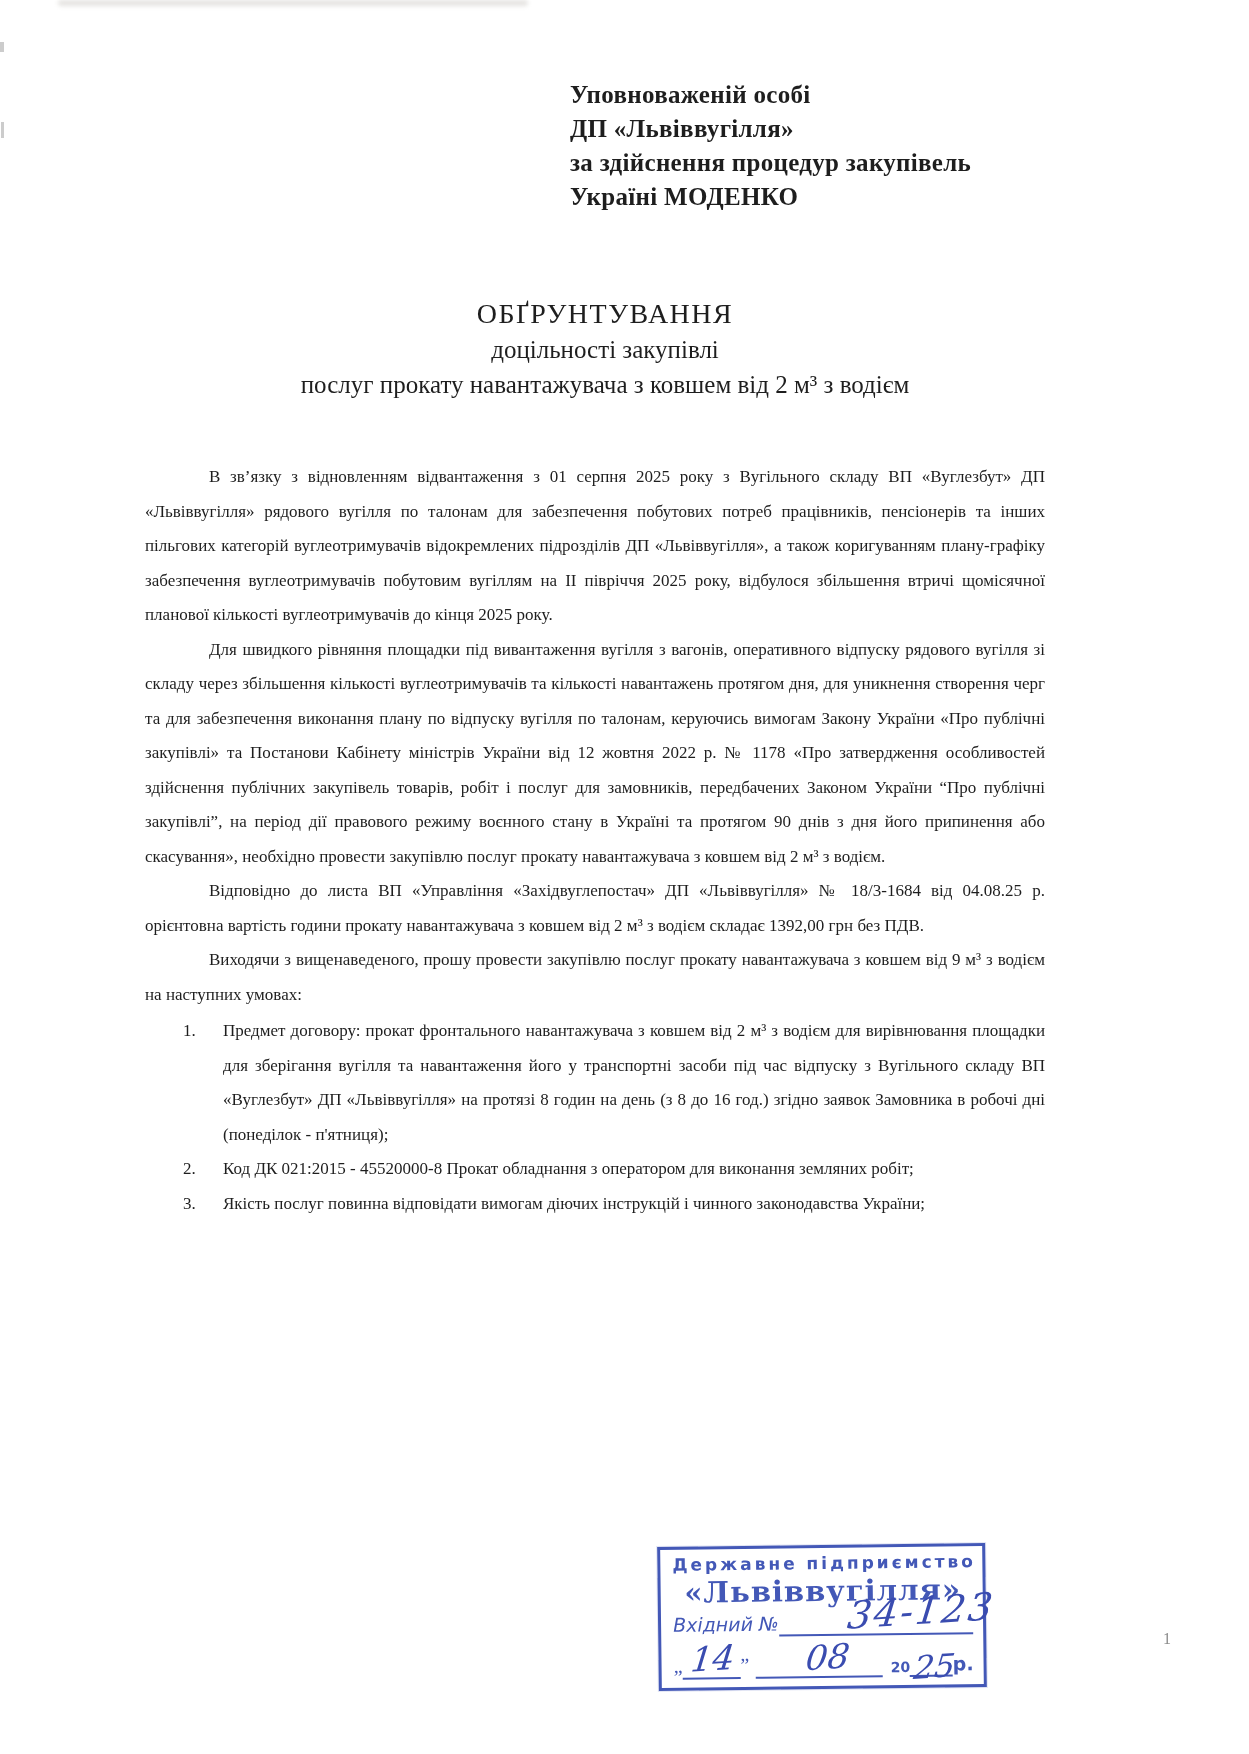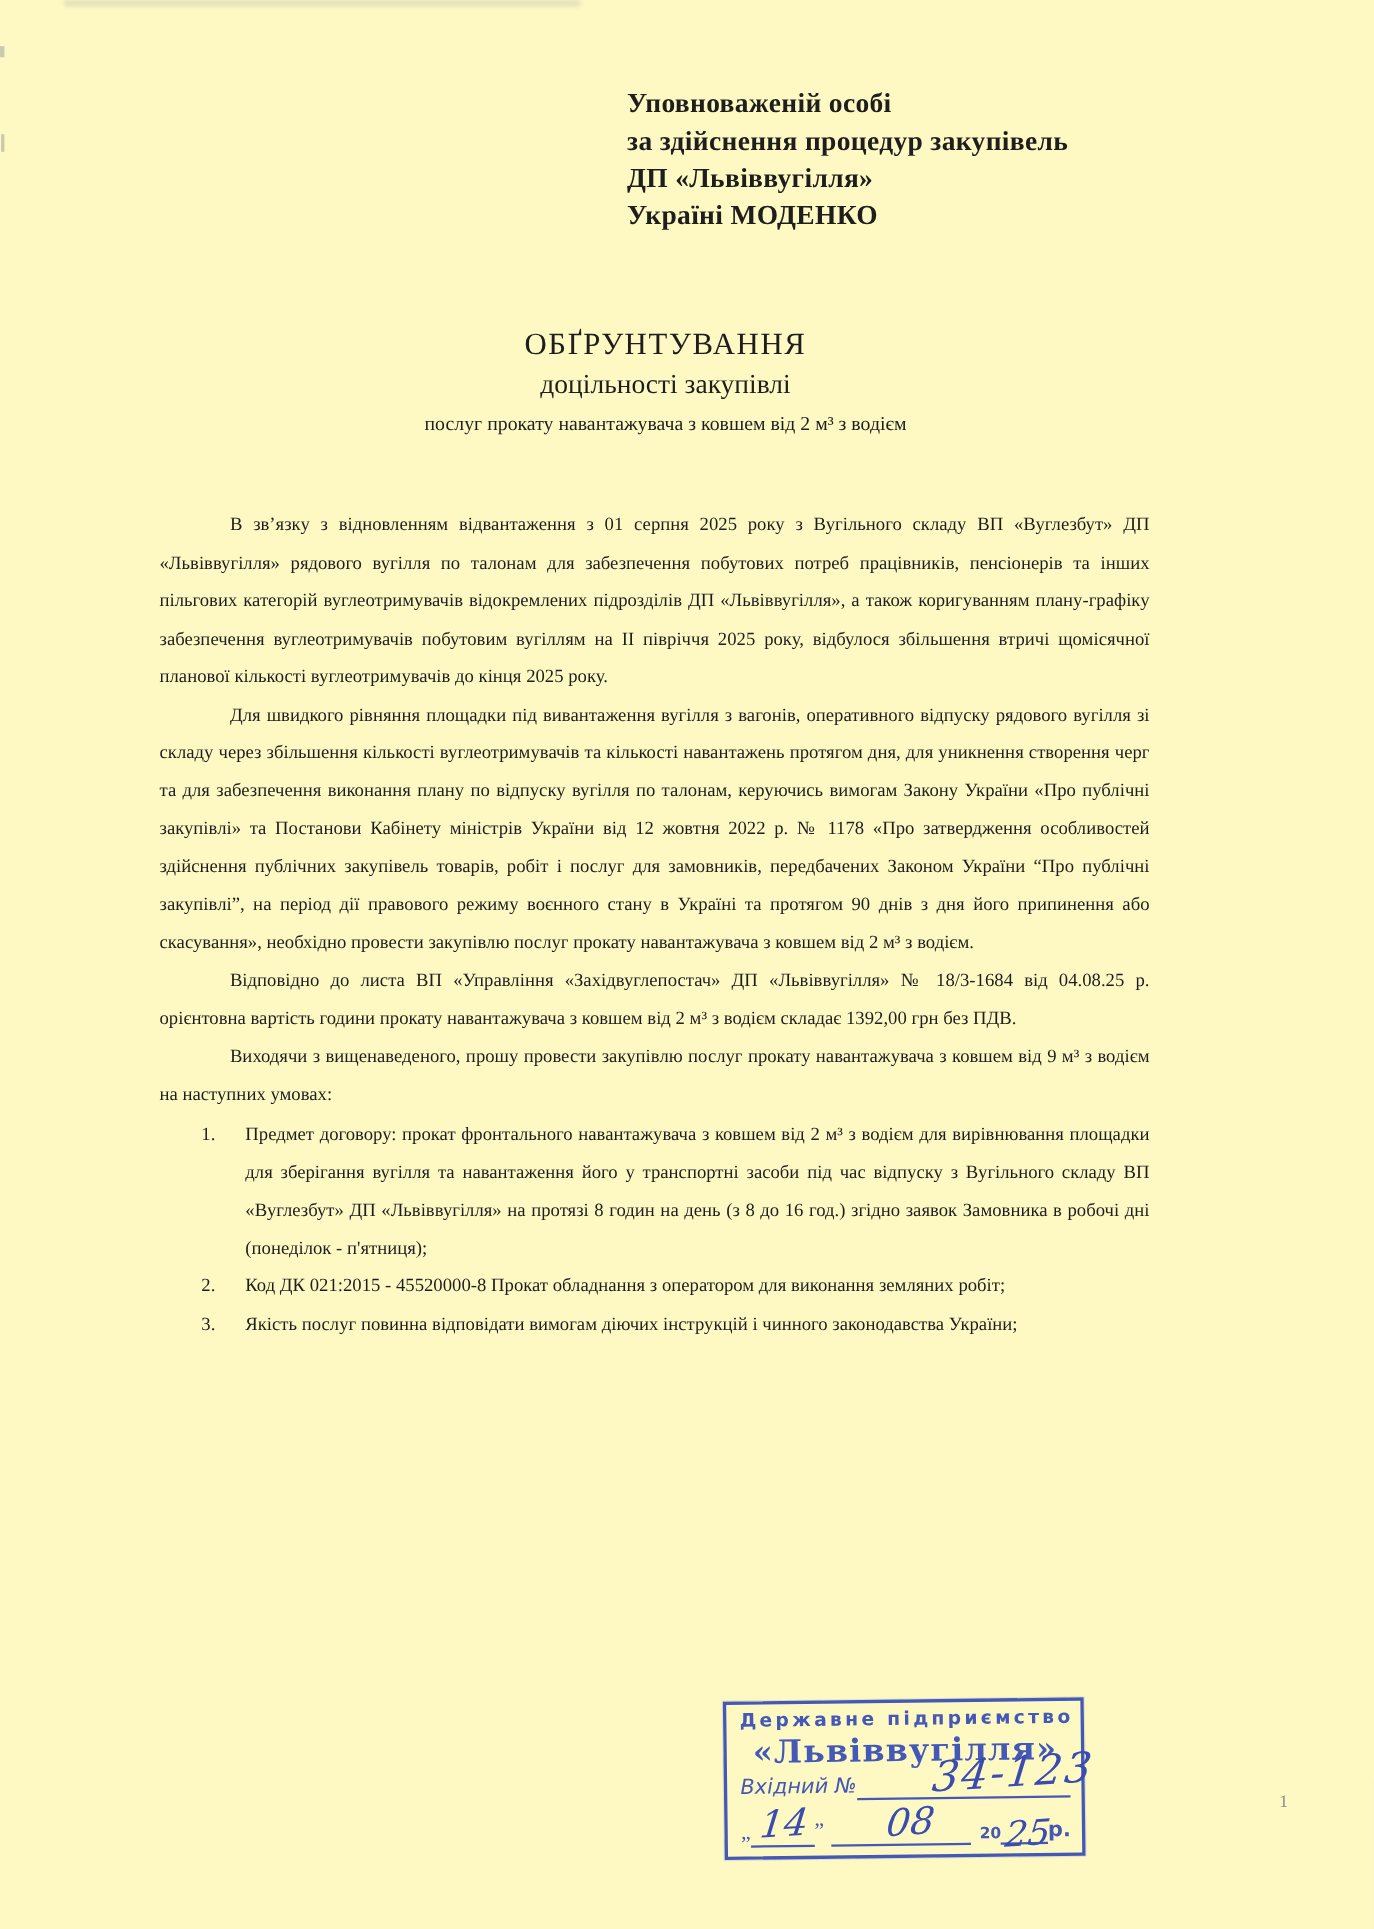--- a/index.html
+++ b/index.html
@@ -1,38 +1,38 @@
 <!DOCTYPE html>
 <html lang="uk"><head>
 <meta charset="utf-8">
 <style>
   html,body{margin:0;padding:0;background:#e8e8e8;}
   .page{
     position:relative;
     width:1249px;height:1754px;
     margin:0 auto;
-    background:#fef9c3;
+    background:#ffffff;
     overflow:hidden;
     font-family:"Liberation Serif", serif;
     color:#1e1e1e;
   }
   
   .recipient{
     position:absolute;left:570px;top:78px;width:520px;
     font-weight:bold;font-size:25px;line-height:34px;
     letter-spacing:.3px;
   }
   
   .title-block{
     position:absolute;left:155px;top:296px;width:900px;
     text-align:center;
   }
   .title-main{font-size:28px;letter-spacing:1.5px;line-height:36px;}
   .title-sub{font-size:25px;line-height:36px;text-align:center;}
-  .title-subject{font-size:18px;line-height:34px;}
+  .title-subject{font-size:25px;line-height:34px;}
   
   .body-block{
     position:absolute;left:145px;top:460px;width:900px;
     font-size:17px;line-height:34.5px;text-align:justify;
   }
   .body-block p{margin:0;text-indent:64px;}
   ol.terms{
     list-style:none;counter-reset:li;
     margin:2px 0 0 0;padding:0 0 0 38px;
   }
@@ -122,22 +122,22 @@
 <body>
 
 <div class="page">
 
   <div class="smudge-top"></div>
   <div class="speck speck1"></div>
   <div class="speck speck2"></div>
 
   <div class="recipient">
     <div>Уповноваженій особі</div>
+    <div>ДП «Львіввугілля»</div>
     <div>за здійснення процедур закупівель</div>
-    <div>ДП «Львіввугілля»</div>
     <div>Україні МОДЕНКО</div>
   </div>
 
   <div class="title-block">
     <div class="title-main">ОБҐРУНТУВАННЯ</div>
     <div class="title-sub">доцільності закупівлі</div>
     <div class="title-subject">послуг прокату навантажувача з ковшем від 2 м³ з водієм</div>
   </div>
 
   <div class="body-block">

